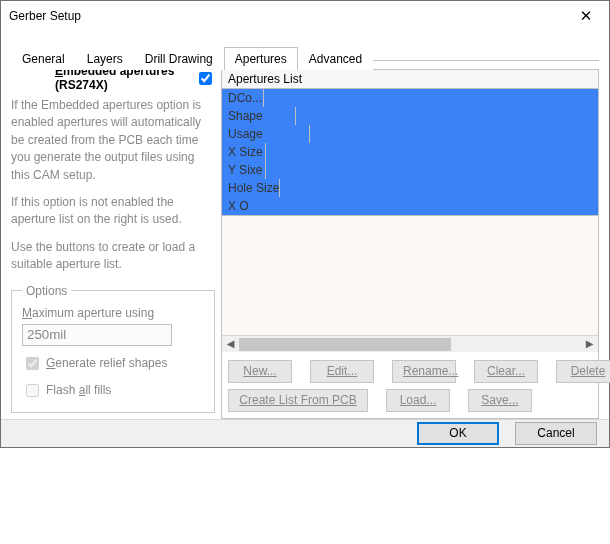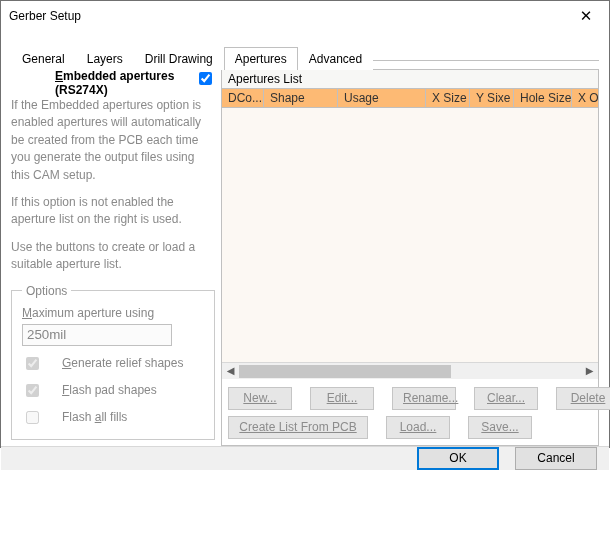--- a/index.html
+++ b/index.html
@@ -71,21 +71,21 @@
     height: 430px;
   }
   .left-col {
     width: 210px;
     display: flex;
     flex-direction: column;
     padding-right: 6px;
   }
   .left-title-row {
     display: flex;
-    align-items: flex-start;
+    align-items: center;
     height: 18px;
     margin-bottom: 10px;
     padding-left: 44px;
   }
   .left-title { font-weight: bold; }
   .underlined { text-decoration: underline; }
   .chk {
     margin-left: 6px;
     width: 13px; height: 13px;
   }
@@ -109,21 +109,21 @@
     height: 22px;
     border: 1px solid #c0c0c0;
     background: #fbfbfb;
     padding: 0 4px;
     color: #888;
   }
   .opt-check-row {
     display: flex;
     align-items: center;
     margin-top: 8px;
-    gap:20px;
+    gap:4px;
   }
   .opt-check {
     width: 13px; height: 13px;
     pointer-events: none;
     accent-color: #888;
   }
 
   .right-col {
     flex: 1;
     display: flex;
@@ -132,21 +132,22 @@
     min-width: 0;
   }
   .list-title {
     padding: 2px 6px;
     border-bottom: 1px solid #c0c0c0;
     background: #f7f7f5;
   }
   .grid-header {
     display: flex;
     border-bottom: 1px solid #c0c0c0;
-    background: #fdba74;
+    background: #3b82f6;
+    flex-direction: column;
   }
   .grid-col {
     border-right: 1px solid #c0c0c0;
     padding: 2px 6px;
     font-size: 12px;
     white-space: nowrap;
     overflow: hidden;
     color: #333;
   }
   .grid-body {
@@ -254,24 +255,20 @@
         <div class="help-text">If this option is not enabled the aperture list on the right is used.</div>
         <div class="help-text">Use the buttons to create or load a suitable aperture list.</div>
 
         <fieldset class="options">
           <legend>Options</legend>
           <span class="opt-label"><span class="underlined">M</span><span>aximum aperture using</span></span>
           <input type="text" class="opt-input" disabled="" value="250mil" style="">
           <div class="opt-check-row">
             <input type="checkbox" class="opt-check" checked="" disabled="" style="">
             <span><span class="underlined">G</span><span>enerate relief shapes</span></span>
-          </div>
-          <div class="opt-check-row">
-            <input type="checkbox" class="opt-check" checked="" disabled="" style="">
-            <span><span class="underlined">F</span><span>lash pad shapes</span></span>
           </div>
           <div class="opt-check-row">
             <input type="checkbox" class="opt-check" disabled="" style="">
             <span><span>Flash </span><span class="underlined">a</span><span>ll fills</span></span>
           </div>
         </fieldset>
       </div>
 
       <div class="right-col">
         <div class="list-title">Apertures List</div>

